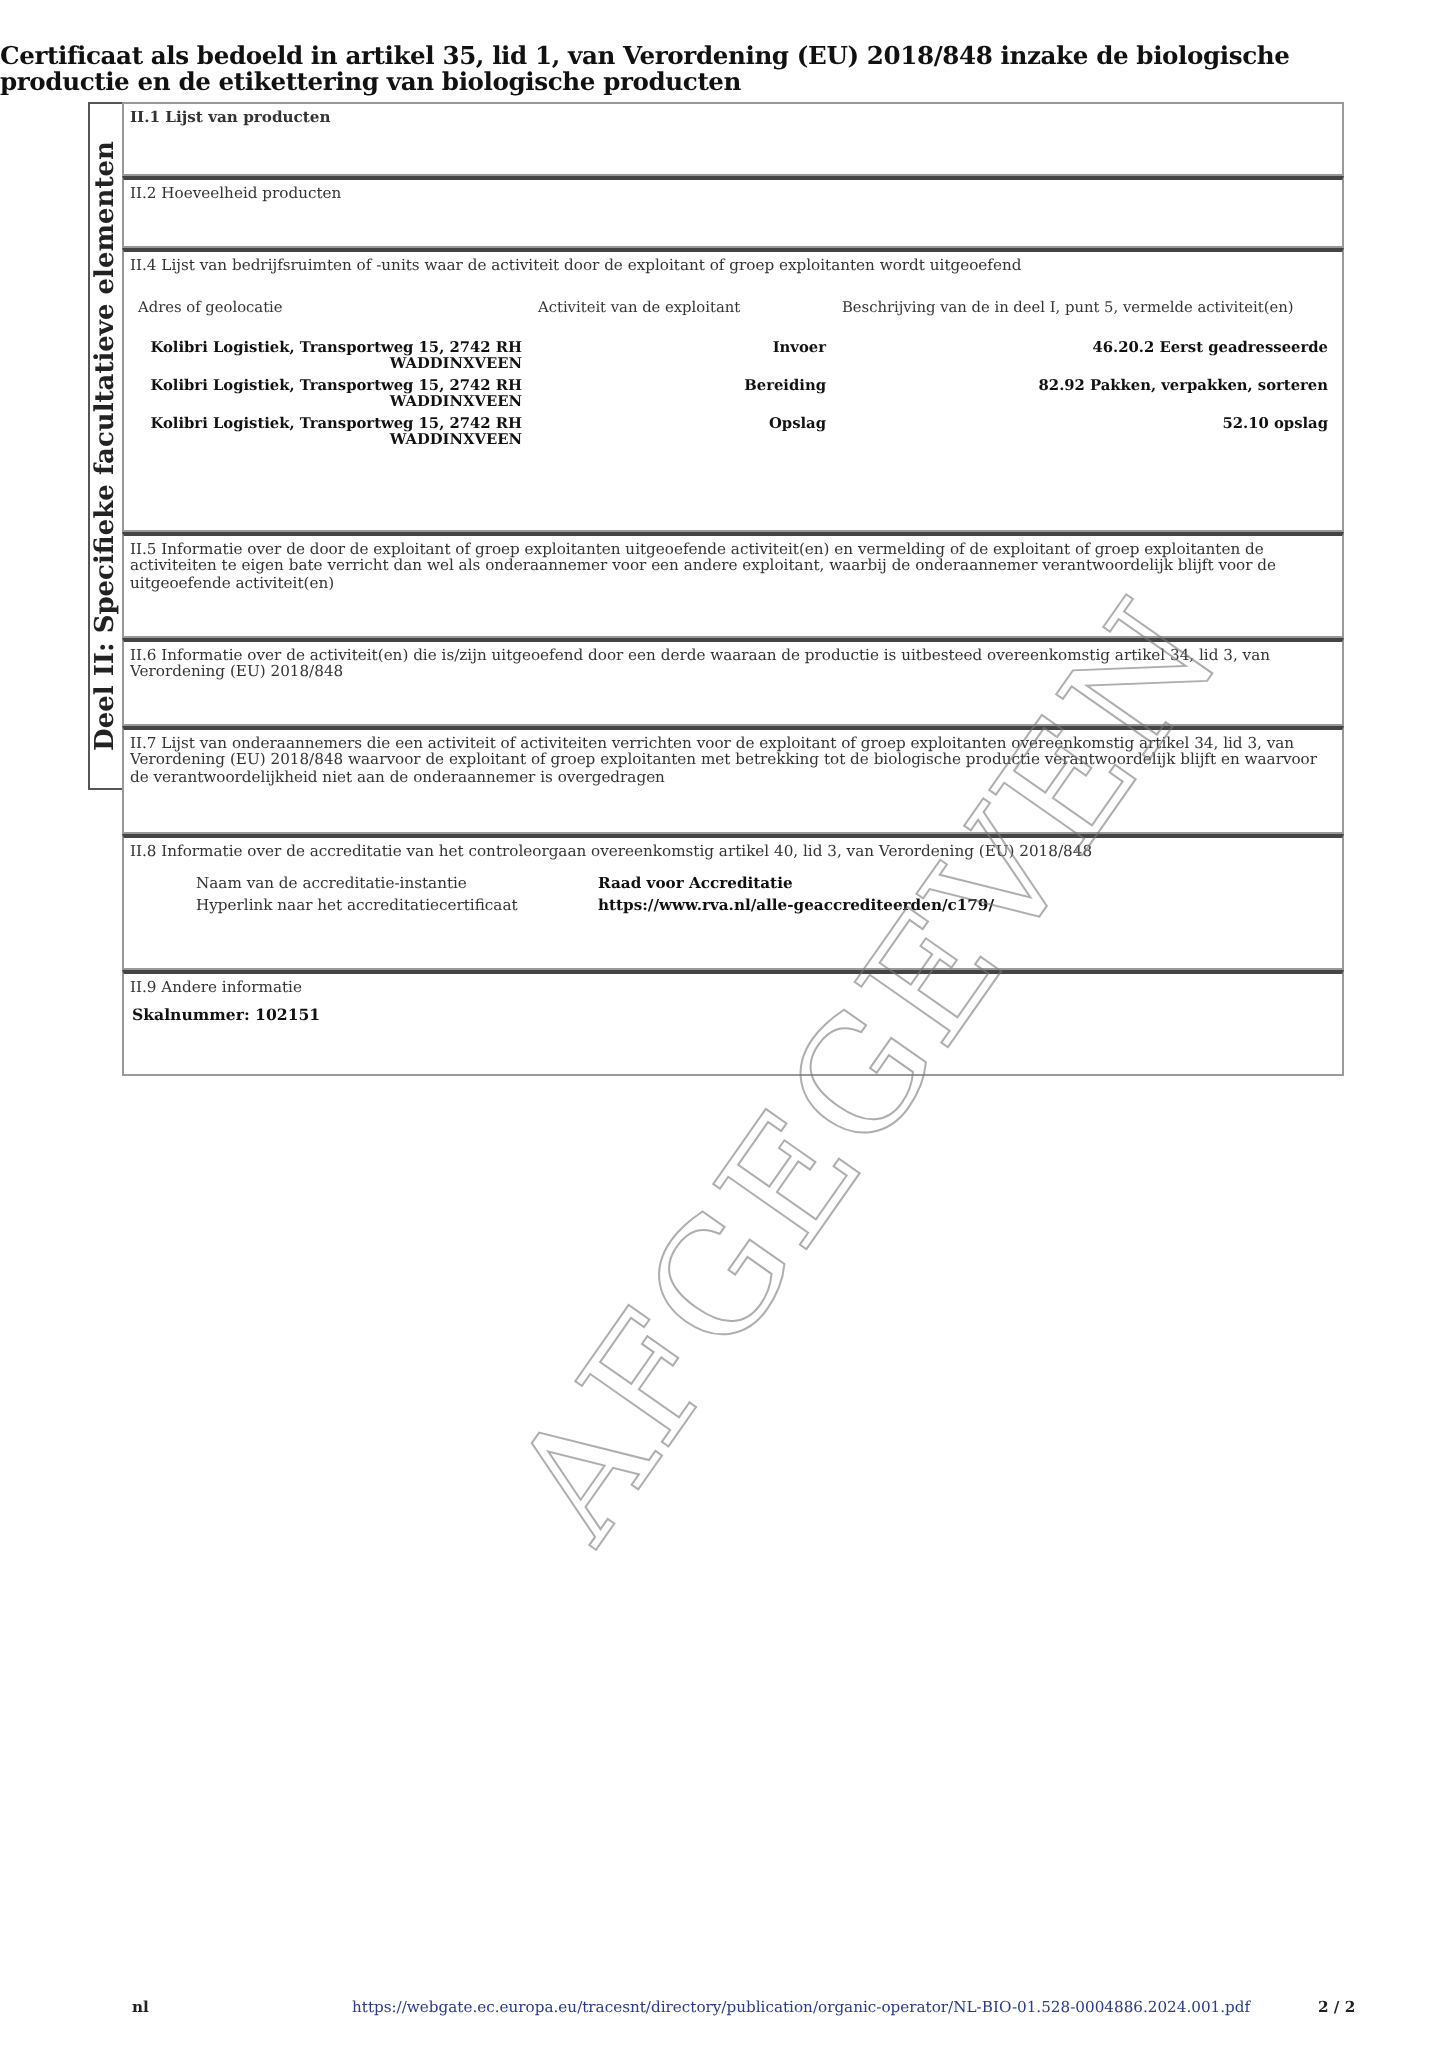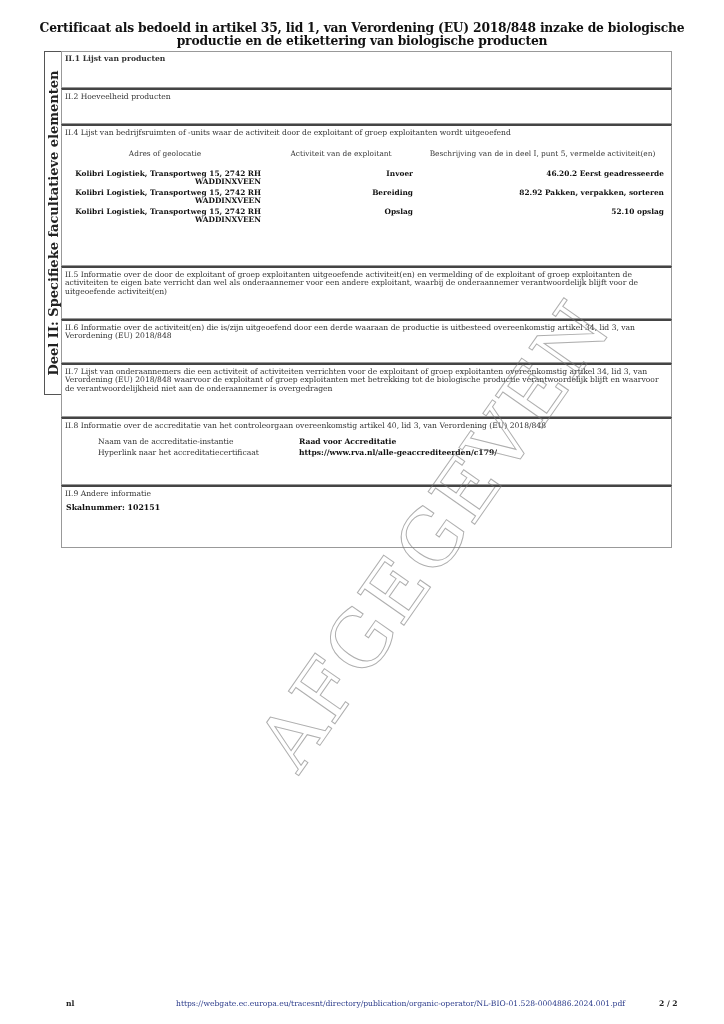--- a/index.html
+++ b/index.html
@@ -1,34 +1,34 @@
 <!DOCTYPE html>
 <html><head>
   <meta charset="utf-8">
   <style>
     html, body { margin: 0; padding: 0; background: #ffffff; }
     body { width: 724px; height: 1024px; position: relative; overflow: hidden;
            font-family: "DejaVu Serif", serif; color: #222; }
-    .title { position: absolute; top: 21px; left: 0; width: 724px; text-align: center;
+    .title { position: absolute; top: 21px; left: 0; width: 724px; 
              font-family: "DejaVu Serif", serif; font-weight: bold; font-size: 12.3px; line-height: 13px;
              color: #111; letter-spacing: -0.2px; }
     .sidebox { position: absolute; left: 44px; top: 51px; width: 17px; height: 344px;
                border: 1px solid #555; border-right: none; box-sizing: border-box; }
     .sidelabel { position: absolute; left: 44px; top: 51px; width: 18px; height: 344px; }
     .sidelabel span { position: absolute; left: 50%; top: 50%; white-space: nowrap;
                       transform: translate(-50%, -50%) rotate(-90deg);
                       font-family: "DejaVu Serif", serif; font-weight: bold; font-size: 13px; color: #222; }
     .main { position: absolute; left: 61px; top: 51px; width: 611px; }
     .sec { border: 1px solid #999; border-top: 2px solid #444; box-sizing: border-box;
            position: relative; font-size: 7.6px; line-height: 8.4px; padding: 3px 3px 0 3px; color: #333; }
     .sec.first { border-top: 1px solid #999; font-weight: bold; }
     .sec .head { display: block; }
     .tbl { margin-top: 13px; width: 100%; border-collapse: collapse; }
     .tbl td { vertical-align: top; padding: 0 4px 0 4px; font-size: 7.4px; line-height: 7.6px; }
-    .tbl thead td { padding-bottom: 12px; color: #333; text-align: center; }
+    .tbl thead td { padding-bottom: 12px; color: #333; }
     .tbl tbody td { font-weight: bold; color: #111; padding-bottom: 4px; text-align: right; }
     .kv { margin-top: 6px; }
     .kv-row { display: flex; font-size: 7.6px; line-height: 11px; padding-left: 3px; }
     .kv-row .k { width: 201px; color: #333; margin-left: 30px; }
     .kv-row .v { font-weight: bold; color: #111; }
     .bold-line { font-weight: bold; color: #111; margin-top: 6px; padding-left: 1px; font-size: 7.8px; }
     .watermark { position: absolute; left: 160px; top: 490px; transform: rotate(-55deg);
                  transform-origin: center; font-family: "DejaVu Serif", serif; font-size: 78px;
                  color: rgba(150,150,150,0.55); letter-spacing: 2px; white-space: nowrap;
                  pointer-events: none; -webkit-text-stroke: 1px rgba(120,120,120,0.6); color: transparent; }
@@ -125,21 +125,21 @@
         <span class="k">Naam van de accreditatie-instantie</span>
         <span class="v">Raad voor Accreditatie</span>
       </div>
       <div class="kv-row">
         <span class="k">Hyperlink naar het accreditatiecertificaat</span>
         <span class="v">https://www.rva.nl/alle-geaccrediteerden/c179/</span>
       </div>
     </div>
   </div>
 
-  <div class="sec" style="height:63px">
+  <div class="sec" style="height:53px">
     <span class="head">II.9 Andere informatie</span>
     <div class="bold-line">Skalnummer: 102151</div>
   </div>
 
 </div>
 
 <div class="watermark">AFGEGEVEN</div>
 
 <div class="footer">
   <span class="lang">nl</span>

